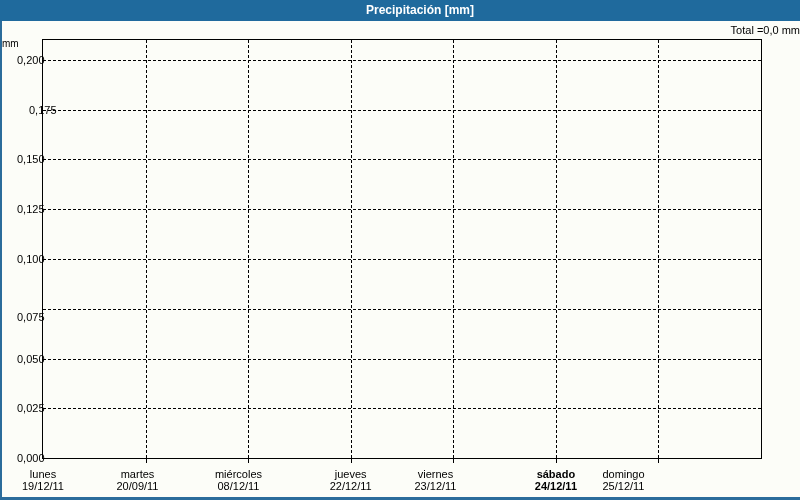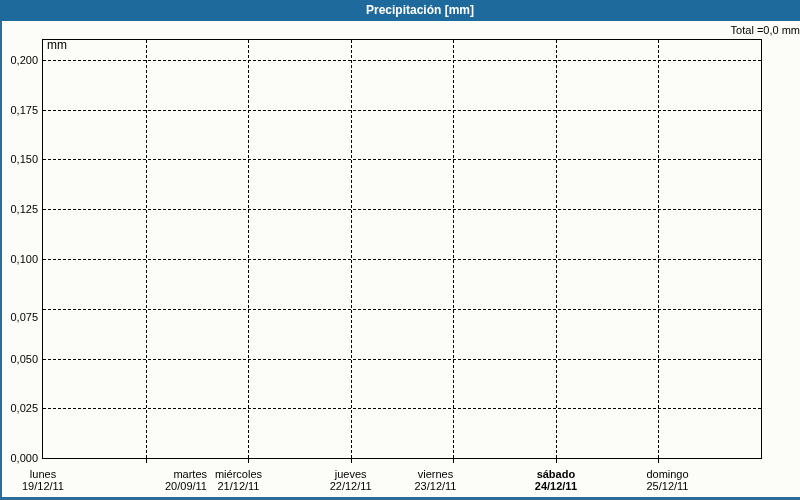--- a/index.html
+++ b/index.html
@@ -10,25 +10,25 @@
     --text:#000000;
     --title_text:#ffffff;
   }
   html,body{margin:0;padding:0;}
   body{font-family:"Liberation Sans", sans-serif; color:var(--text);}
   .window{position:relative;width:800px;height:500px;background:var(--frame);overflow:hidden;padding-left:40px;}
   .titlebar{position:absolute;top:0;left:0;right:0;height:21px;background:var(--titlebar);}
   .titlebar span{display:block;text-align:center;line-height:21px;font-size:12px;font-weight:bold;color:var(--title_text);}
   .content{position:absolute;left:2px;top:21px;right:2px;bottom:3px;background:var(--background);}
   .total{position:absolute;top:3px;right:38px;font-size:11px;}
-  .unit{position:absolute;top:17px;left:0;width:36px;text-align:center;font-size:12px;margin-left:37px;}
+  .unit{position:absolute;top:17px;left:0;width:36px;text-align:left;font-size:10px;}
   .plot{position:absolute;left:40px;top:18px;width:720px;height:420px;border:1px solid var(--grid);box-sizing:border-box;}
   .hgrid{position:absolute;left:0;right:0;height:0;border-top:1px dashed var(--grid);}
   .vgrid{position:absolute;top:0;bottom:0;width:0;border-left:1px dashed var(--grid);}
-  .ylab{position:absolute;left:0;width:36px;height:14px;line-height:14px;text-align:right;font-size:11px;}
+  .ylab{position:absolute;left:15px;width:36px;height:14px;line-height:14px;font-size:11px;}
   .xtick{position:absolute;top:438px;width:1px;height:4px;background:var(--grid);}
   .xlab{position:absolute;top:447px;width:103px;text-align:center;font-size:11px;line-height:12px;}
 </style>
 </head>
 <body>
 
 <div class="window">
   <div class="titlebar">
     <span>Precipitación [mm]</span>
   </div>
@@ -45,56 +45,56 @@
         <div class="hgrid" style="top: 318.5px;"></div>
         <div class="hgrid" style="top: 368.2px;"></div>
         <div class="vgrid" style="left: 102.6px;"></div>
         <div class="vgrid" style="left: 205.1px;"></div>
         <div class="vgrid" style="left: 307.7px;"></div>
         <div class="vgrid" style="left: 410.3px;"></div>
         <div class="vgrid" style="left: 512.9px;"></div>
         <div class="vgrid" style="left: 615.4px;"></div>
       </div>
   <div class="ylab" style="top: 31.9px;">0,200</div>
-      <div class="ylab" style="top: 81.7px;">0,175</div>
+      <div class="ylab" style="top: 81.7px; margin-left: 12px;">0,175</div>
       <div class="ylab" style="top: 131.4px;">0,150</div>
       <div class="ylab" style="top: 181.2px;">0,125</div>
       <div class="ylab" style="top: 231px;">0,100</div>
       <div class="ylab" style="top: 280.7px; margin-top: 8px;">0,075</div>
       <div class="ylab" style="top: 330.5px;">0,050</div>
       <div class="ylab" style="top: 380.2px;">0,025</div>
       <div class="ylab" style="top: 430px;">0,000</div>
       <div class="xlab" style="left: -10.5px;">
         <div>lunes</div>
         <div>19/12/11</div>
       </div>
       <div class="xtick" style="left: 143.6px;"></div>
-      <div class="xlab" style="left: 102px; text-align: right;">
+      <div class="xlab" style="left: 84px;">
         <div>martes</div>
         <div>20/09/11</div>
       </div>
       <div class="xtick" style="left: 246.1px;"></div>
       <div class="xlab" style="left: 185px;">
         <div>miércoles</div>
-        <div>21/12/11</div>
+        <div>08/12/11</div>
       </div>
       <div class="xtick" style="left: 348.7px;"></div>
       <div class="xlab" style="left: 297.2px;">
         <div>jueves</div>
         <div>22/12/11</div>
       </div>
       <div class="xtick" style="left: 451.3px;"></div>
       <div class="xlab" style="left: 382px;">
         <div>viernes</div>
         <div>23/12/11</div>
       </div>
       <div class="xtick" style="left: 553.9px;"></div>
       <div class="xlab" style="left: 502.4px; font-weight: bold;">
         <div>sábado</div>
         <div>24/12/11</div>
       </div>
       <div class="xtick" style="left: 656.4px;"></div>
-      <div class="xlab" style="left: 614px;">
+      <div class="xlab" style="left: 570px;">
         <div>domingo</div>
         <div>25/12/11</div>
       </div>
     </div>
 </div>
 
 </body></html>

